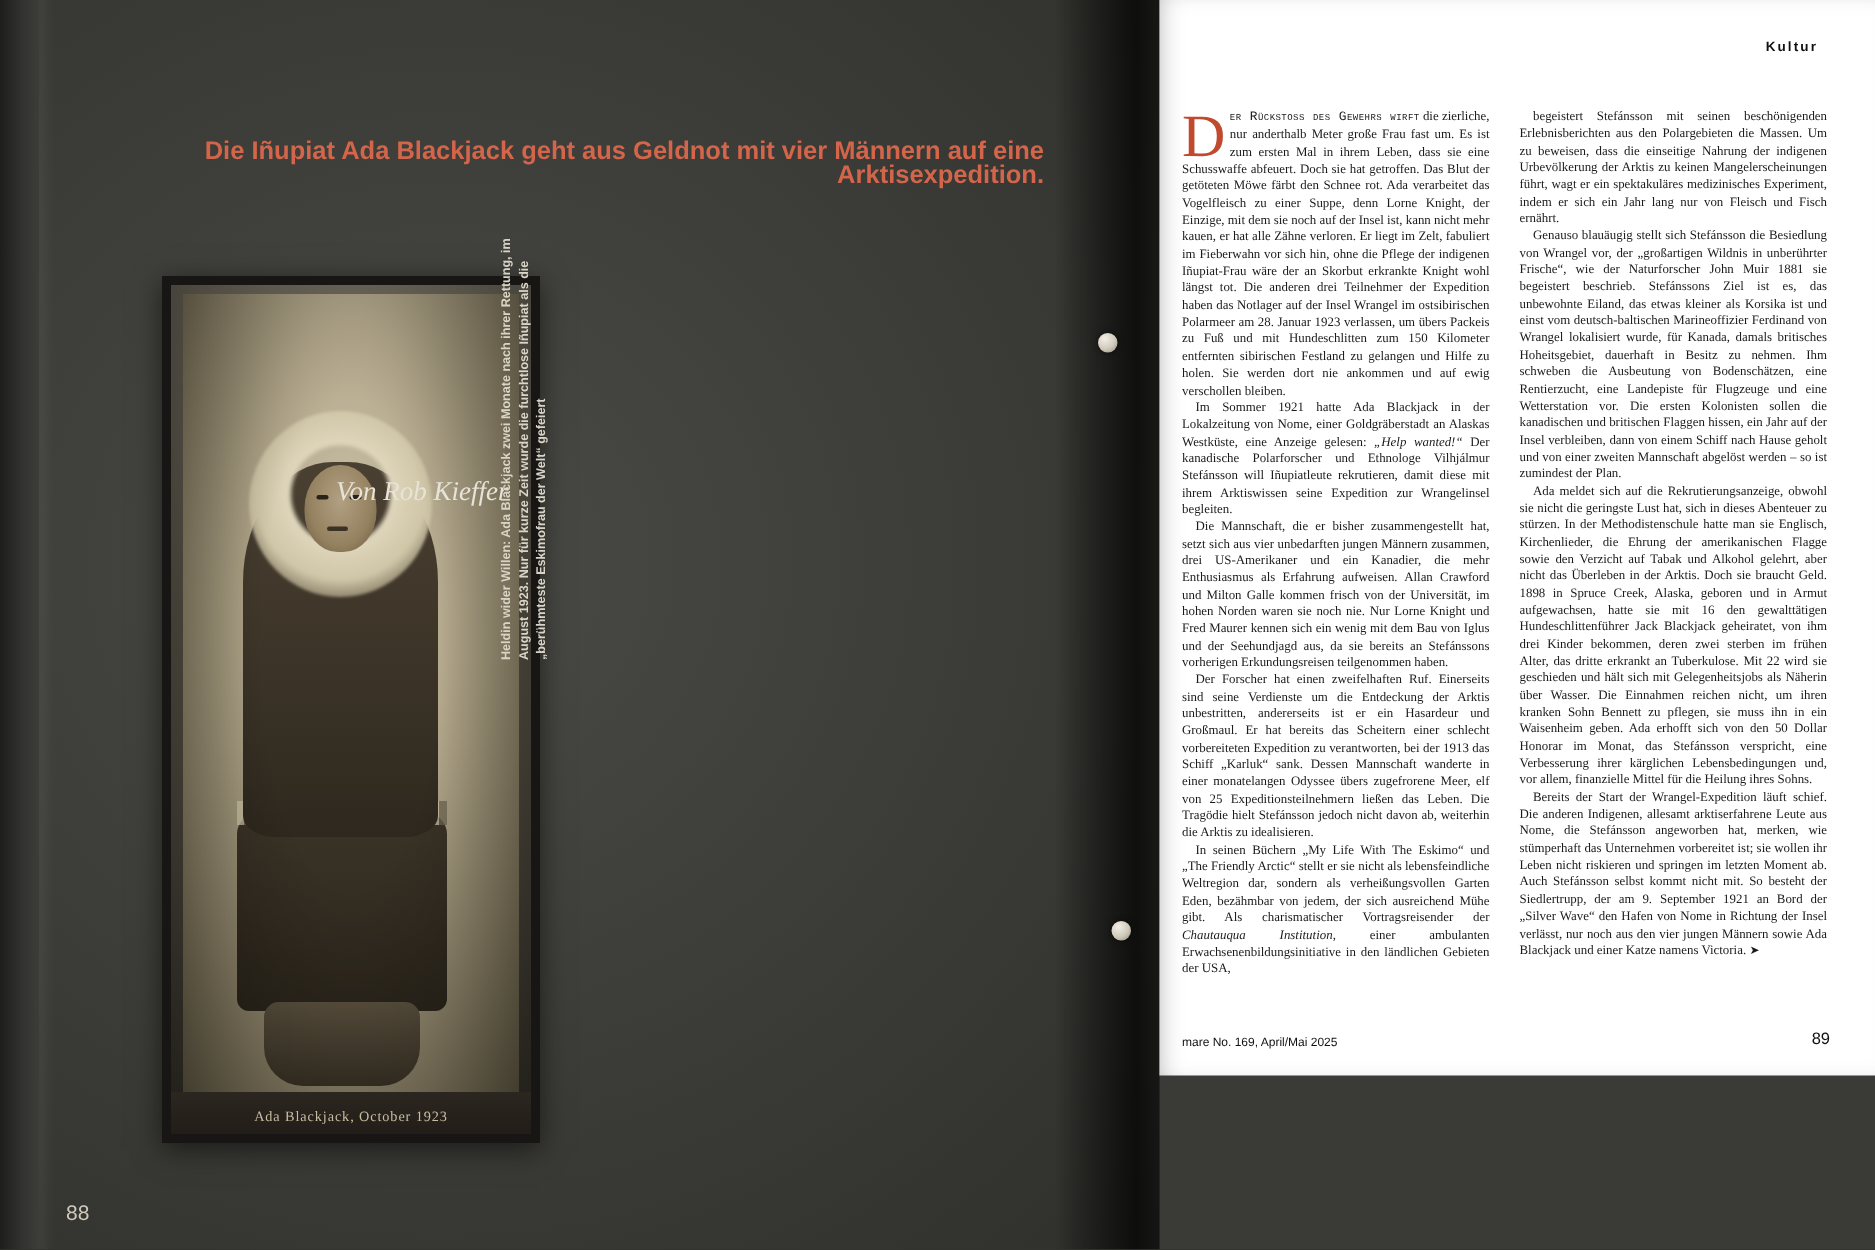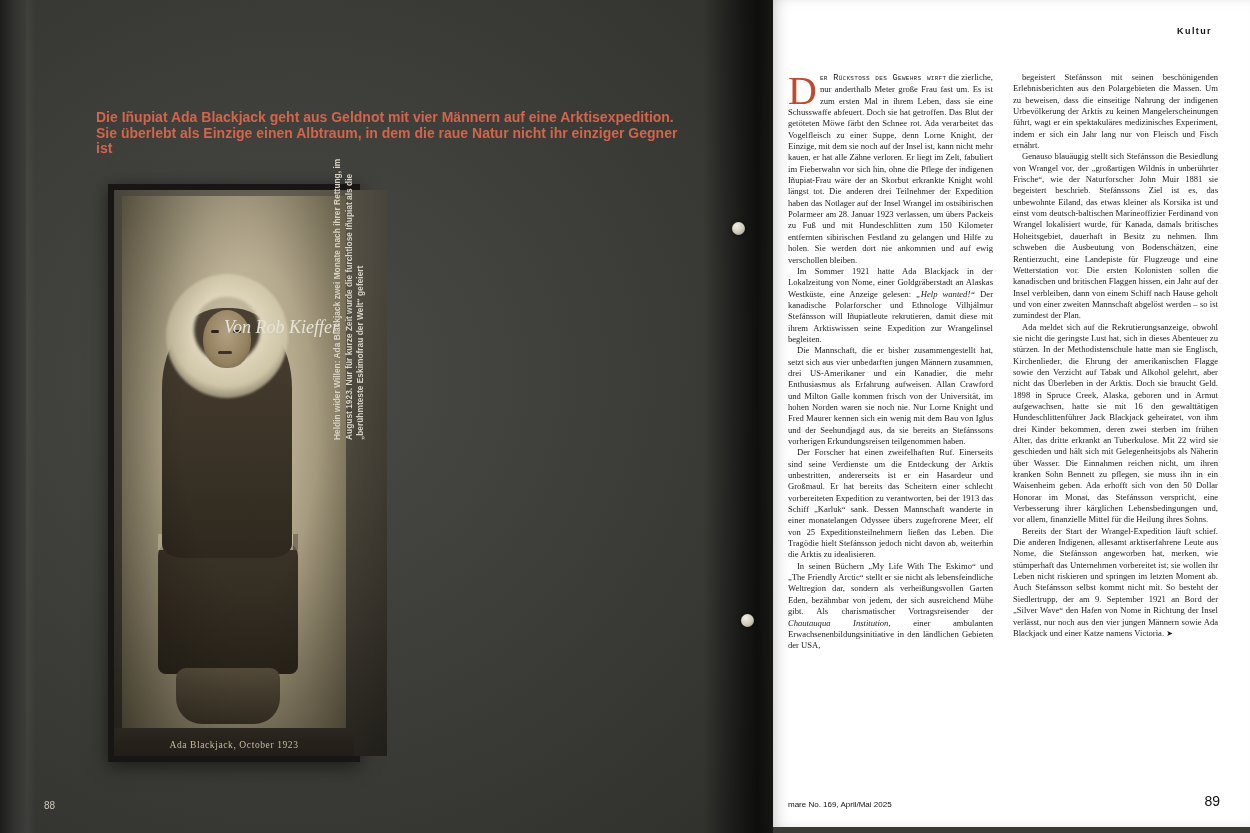--- a/index.html
+++ b/index.html
@@ -68,28 +68,28 @@
     color: #c14a2e;
     font-family: "Liberation Serif", serif;
     font-size: 31px;
     font-weight: 400;
     letter-spacing: 1.4px;
     text-transform: uppercase;
   }
 
   .subhead {
     position: absolute;
-    left: 96px; top: 110px;
+    left: 96px; top: 93px;
     width: 600px;
     color: #d2654a;
     font-family: "Liberation Sans", sans-serif;
-    font-size: 14px;
+    font-size: 17px;
     font-weight: bold;
     line-height: 15.5px;
-    text-align: left;
+    text-align: right;
   }
 
   .byline {
     position: absolute;
     left: 224px; top: 317px;
     color: #e7e3d8;
     font-family: "Liberation Serif", serif;
     font-style: italic;
     font-size: 18px;
   }
@@ -102,21 +102,20 @@
     background: #171614;
     padding: 6px;
     box-shadow: 0 4px 18px rgba(0,0,0,0.55);
   }
   .photo-inner {
     position: relative;
     width: 240px; height: 566px;
     overflow: hidden;
     background:
       linear-gradient(to bottom, #6f6a5d 0%, #585246 38%, #4b463b 70%, #3b372e 100%);
-    padding-left: 33px;
   }
   .photo-paper {
     position: absolute;
     left: 8px; top: 6px;
     width: 224px; height: 552px;
     background:
       radial-gradient(ellipse at 50% 38%, #cfc6ac 0%, #b3a88c 40%, #8e8469 72%, #6a6149 100%);
   }
   .photo-vignette {
     position: absolute; left: 0; top: 0; right: 0; bottom: 0;
@@ -211,28 +210,28 @@
     font-size: 8.4px;
     font-weight: bold;
     line-height: 11.5px;
   }
 
   .folio-left {
     position: absolute;
     left: 44px; top: 800px;
     color: #cfc9ba;
     font-family: "Liberation Sans", sans-serif;
-    font-size: 10px;
+    font-size: 14px;
   }
 
   
   .right-page {
     position: absolute;
     left: 773px; top: 0;
-    width: 477px; height: 827px;
+    width: 477px; height: 717px;
     background: #ffffff;
     box-shadow: inset 8px 0 18px -10px rgba(0,0,0,0.35);
   }
   .kultur {
     position: absolute;
     right: 38px; top: 26px;
     font-family: "Liberation Sans", sans-serif;
     font-size: 9px;
     font-weight: bold;
     letter-spacing: 1.4px;
@@ -273,37 +272,36 @@
     position: absolute;
     left: 15px; bottom: 18px;
     font-family: "Liberation Sans", sans-serif;
     font-size: 8px;
     color: #111;
   }
   .footer-right {
     position: absolute;
     right: 30px; bottom: 18px;
     font-family: "Liberation Sans", sans-serif;
-    font-size: 14px;
+    font-size: 11px;
     color: #111;
   }
 </style>
 </head>
 <body>
 
 <div class="page">
 
   <div class="left-page">
     <div class="left-edge-strip"></div>
     <div class="left-edge-strip2"></div>
 
 
     <div class="subhead">
       <span>Die Iñupiat Ada Blackjack geht aus Geldnot mit vier Männern auf eine Arktisexpedition.</span><br>
-      <span>Sie überlebt als Einzige einen Albtraum, in dem die raue Natur nicht ihr einziger Gegner ist</span>
     </div>
 
     <div class="photo-frame">
       <div class="photo-inner">
         <div class="photo-paper"></div>
         <div class="subj-skirt"></div>
         <div class="subj-hem"></div>
         <div class="subj-parka"></div>
         <div class="subj-boots"></div>
         <div class="subj-ruff"></div>

